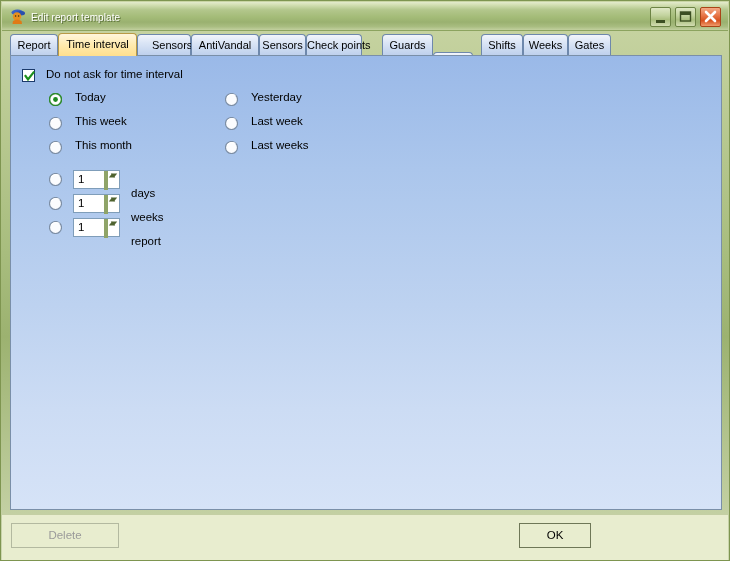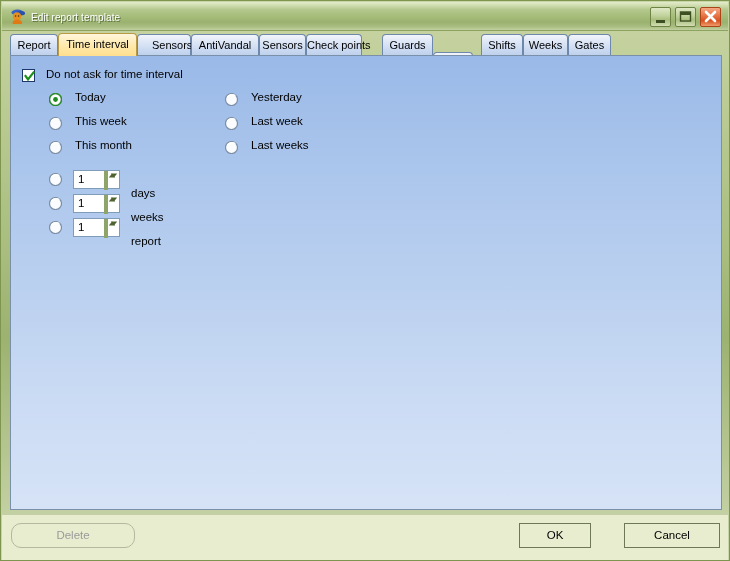--- a/index.html
+++ b/index.html
@@ -213,21 +213,21 @@
     font-size: 11.5px;
     color: #000000;
     line-height: 23px;
     text-align: center;
     cursor: default;
   }
   .btn.disabled {
     color: #9a9a9a;
     border-color: #b3b9a0;
   }
-  #btn-delete { left: 9px; width: 124px; border-radius: 10px; }
+  #btn-delete { left: 9px; width: 108px; }
   #btn-ok { left: 517px; width: 72px; }
   #btn-cancel { left: 622px; width: 96px; }
 </style>
 </head>
 <body>
 
 <div id="window">
 
   <div id="titlebar">
     <span id="win-icon">
@@ -376,16 +376,15 @@
           </span>
           <span class="spin-unit">report</span>
         </div>
       </div>
 
   </div>
 
   <div id="bottombar">
     <div class="btn disabled" id="btn-delete">Delete</div>
     <div class="btn" id="btn-ok">OK</div>
-    <div class="btn" id="btn-cancel">Cancel</div>
   </div>
 
 </div>
 
 </body></html>

